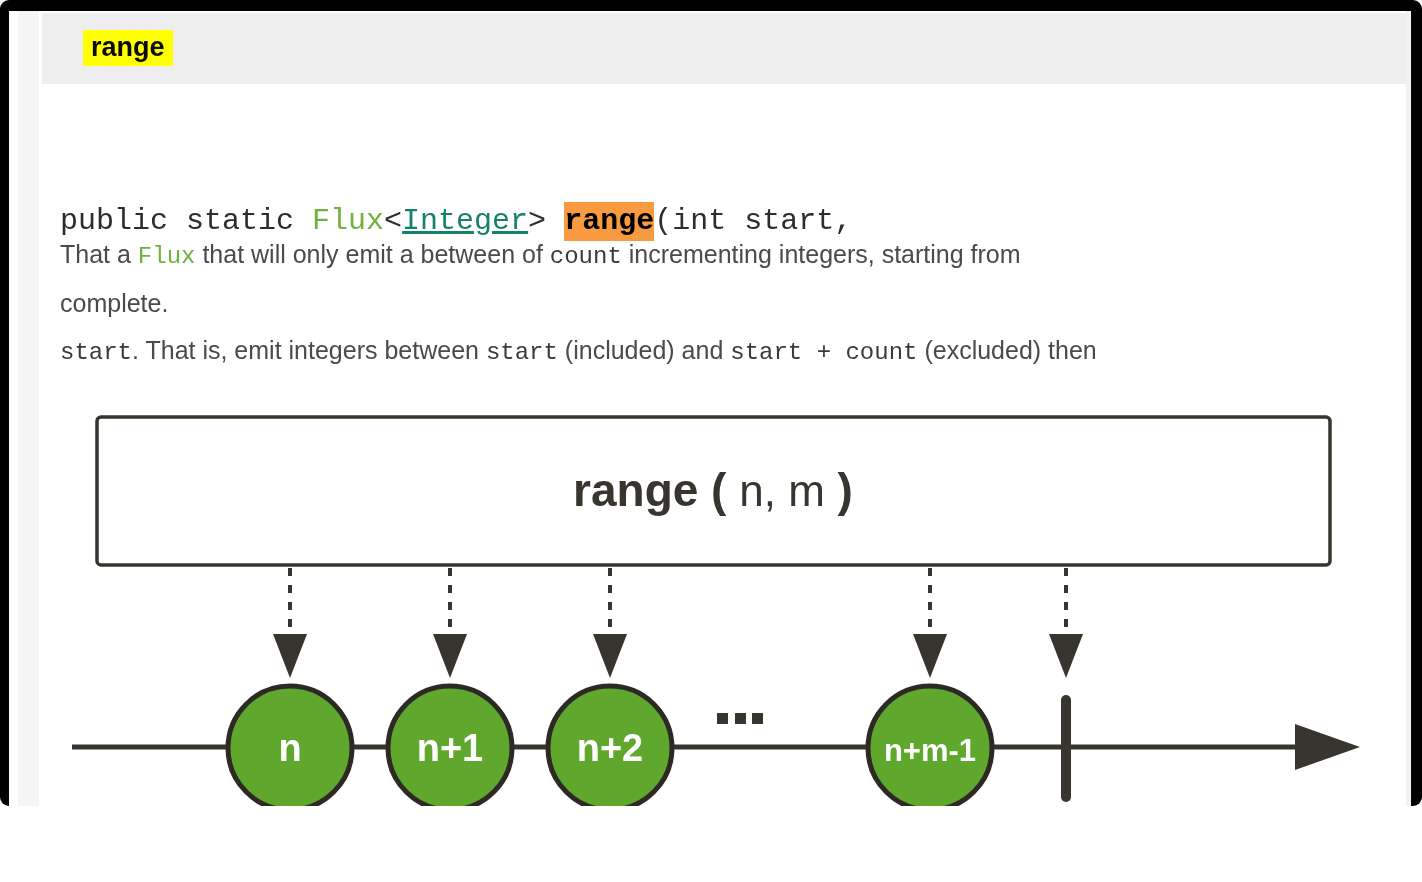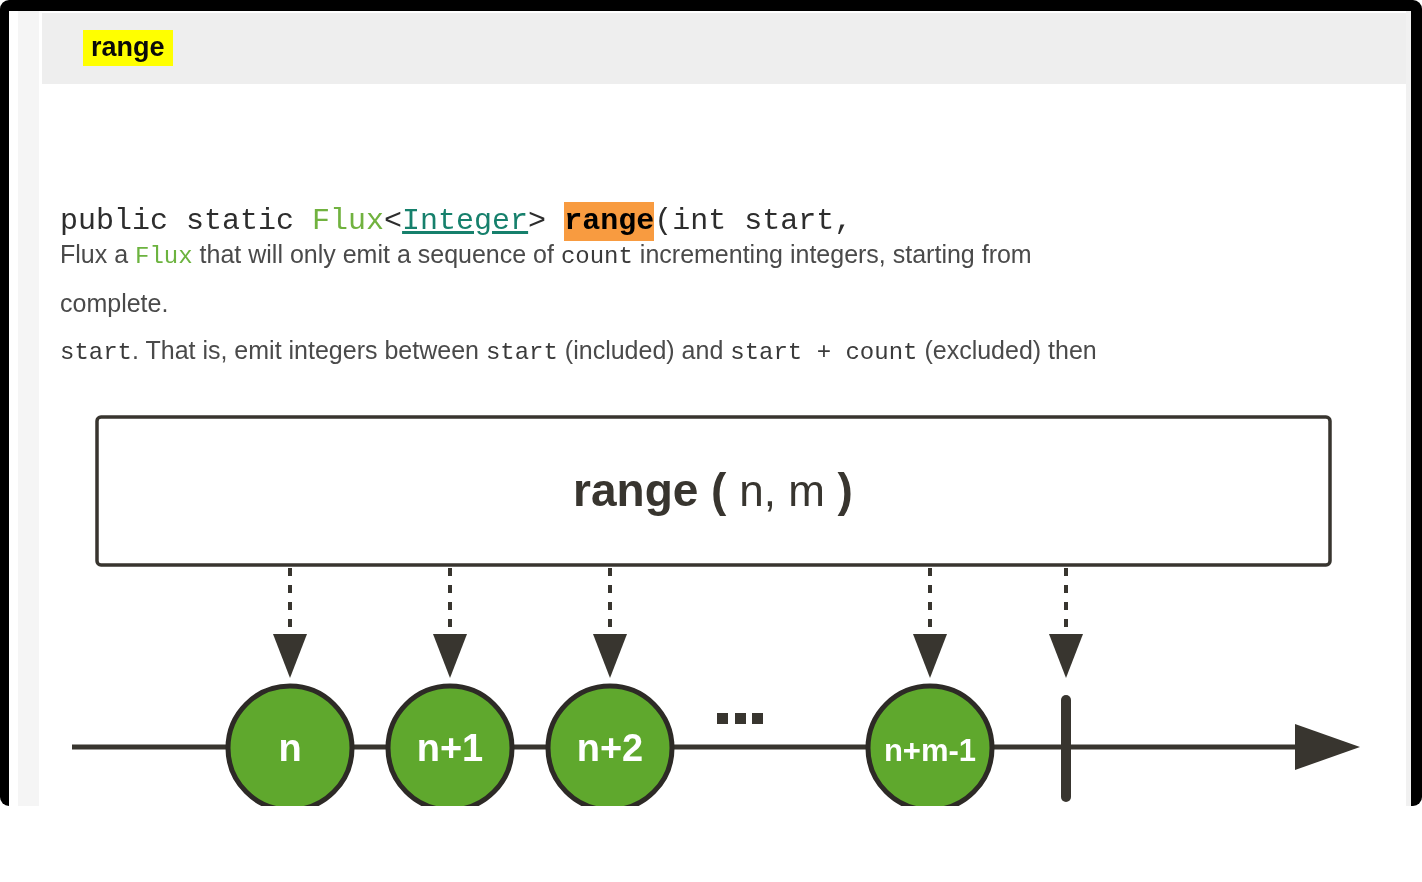--- a/index.html
+++ b/index.html
@@ -41,21 +41,21 @@
 
     <div class="header-band">
       <span class="find-highlight">range</span>
     </div>
 
     <div class="signature">
       <div class="sig-line" id="sig-line1"><span class="seg-plain">public static </span><span class="seg-link-green">Flux</span><span class="seg-plain">&lt;</span><span class="seg-type-teal">Integer</span><span class="seg-plain">&gt; </span><span class="seg-highlight-orange">range</span><span class="seg-plain">(int start,</span></div>
     </div>
 
     <div class="description" id="description">
-        <div class="desc-line"><span class="seg-plain">Flux a </span><span class="seg-link-code">Flux</span><span class="seg-plain"> that will only emit a sequence of </span><span class="seg-code">count</span><span class="seg-plain"> incrementing integers, starting from</span></div>
+        <div class="desc-line"><span class="seg-plain">That a </span><span class="seg-link-code">Flux</span><span class="seg-plain"> that will only emit a between of </span><span class="seg-code">count</span><span class="seg-plain"> incrementing integers, starting from</span></div>
         <div class="desc-line"><span class="seg-plain">complete.</span></div>
         <div class="desc-line"><span class="seg-code">start</span><span class="seg-plain">. That is, emit integers between </span><span class="seg-code">start</span><span class="seg-plain"> (included) and </span><span class="seg-code">start + count</span><span class="seg-plain"> (excluded) then</span></div>
       </div>
 
     <svg class="diagram" viewBox="0 0 1330 452" width="1330" height="452">
 
       <rect x="37" y="7" width="1233" height="148" rx="4" fill="#ffffff" stroke="#38352f" stroke-width="3.5"></rect>
       <text x="653" y="96" text-anchor="middle" fill="#38352f" font-size="44">
         <tspan font-weight="bold" font-size="46">range ( </tspan><tspan>n, m</tspan><tspan font-weight="bold" font-size="46"> )</tspan>
       </text>

